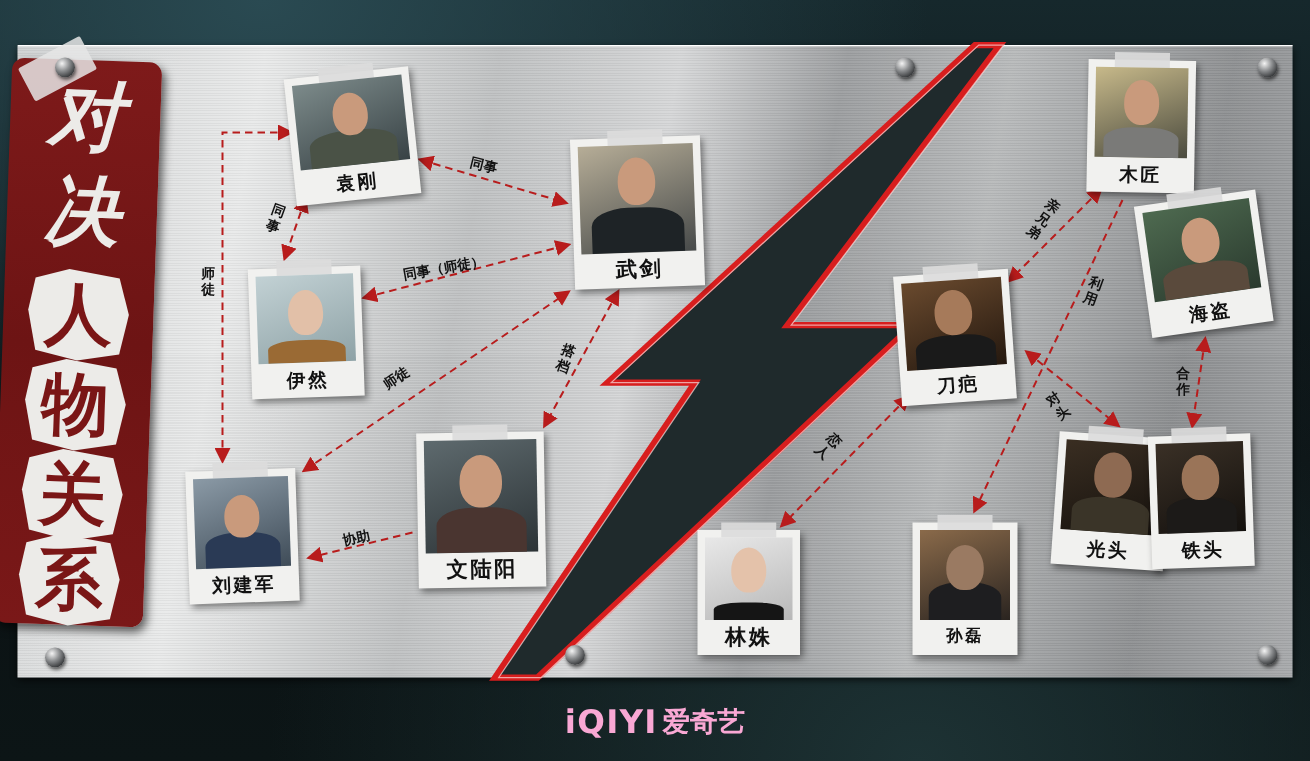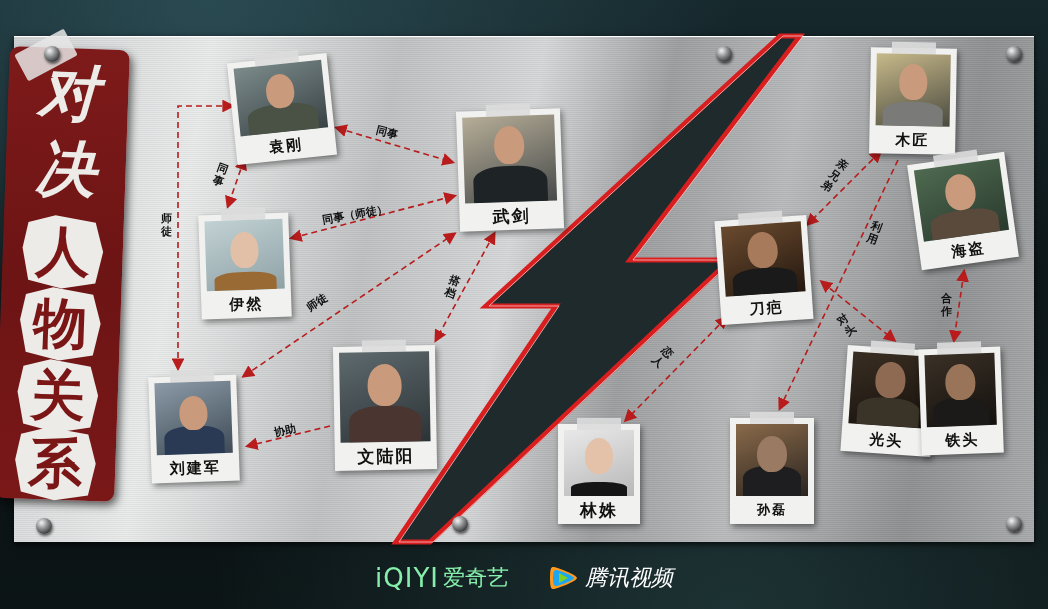--- a/index.html
+++ b/index.html
@@ -29,21 +29,21 @@
   .banner-char.brush{background:transparent;color:#ecebe8;clip-path:none;font-size:60px;font-style:italic}
   .photo{position:absolute;background:#f1f1ef;padding:6px 6px 0 6px;box-shadow:2px 3px 6px rgba(0,0,0,.45)}
   .photo .img{width:100%;background:linear-gradient(160deg,#6a7276,#2b3033);position:relative;overflow:hidden}
   .photo .img .head{position:absolute;left:50%;transform:translateX(-50%);border-radius:50% 50% 45% 45%;background:#c99a7c}
   .photo .img .body{position:absolute;left:10%;right:10%;bottom:0;border-radius:40% 40% 0 0;background:#2a2e31}
   .photo .name{text-align:center;font-weight:bold;color:#111;font-size:15px;letter-spacing:2px;height:28px;line-height:28px}
   .tape{position:absolute;top:-6px;left:50%;transform:translateX(-50%);width:44px;height:12px;background:rgba(220,220,220,.9)}
   .rel{position:absolute;font-weight:bold;color:#111;font-size:11px;line-height:13px;white-space:nowrap}
   .rel.v{width:13px;white-space:normal;text-align:center}
   .footer{position:absolute;left:0;right:0;top:556px;height:44px;display:flex;align-items:center;justify-content:center;gap:40px}
-  .iqiyi{color:#86efac;font-weight:normal;font-size:26px;letter-spacing:1px;display:flex;align-items:flex-start;gap:4px}
+  .iqiyi{color:#f9a8d4;font-weight:bold;font-size:26px;letter-spacing:1px;display:flex;align-items:flex-start;gap:4px}
   .iqiyi .cn{font-size:22px;letter-spacing:0}
   .tencent{display:flex;align-items:center;gap:6px;color:#fff;font-size:22px;font-style:italic}
   .play{width:30px;height:26px;position:relative}
 </style>
 </head>
 <body>
 
 <div class="bg"></div>
 
 <div class="board"></div>
@@ -227,21 +227,13 @@
 <div class="rel v" style="left:868px;top:220px;transform:rotate(20deg)">利用</div>
 <div class="rel v" style="left:940px;top:292px">合作</div>
 <div class="rel v" style="left:840px;top:312px;transform:rotate(-35deg)">对头</div>
 <div class="rel v" style="left:656px;top:344px;transform:rotate(45deg)">恋人</div>
 
 <div class="footer">
   <div class="iqiyi">
     <span>iQIYI</span>
     <span class="cn">爱奇艺</span>
   </div>
-  <div class="tencent">
-    <svg class="play" viewBox="0 0 30 26">
-      <path d="M4,2 C2,2 1,4 1,13 C1,22 2,24 4,24 C8,24 28,16 28,13 C28,10 8,2 4,2 Z" fill="#ff9a1f"></path>
-      <path d="M7,5 C5,5 4,7 4,13 C4,19 5,21 7,21 C10,21 25,15 25,13 C25,11 10,5 7,5 Z" fill="#1ea7f0"></path>
-      <path d="M10,8 L10,18 L19,13 Z" fill="#7ed321"></path>
-    </svg>
-    <span>腾讯视频</span>
-  </div>
 </div>
 
 </body></html>

